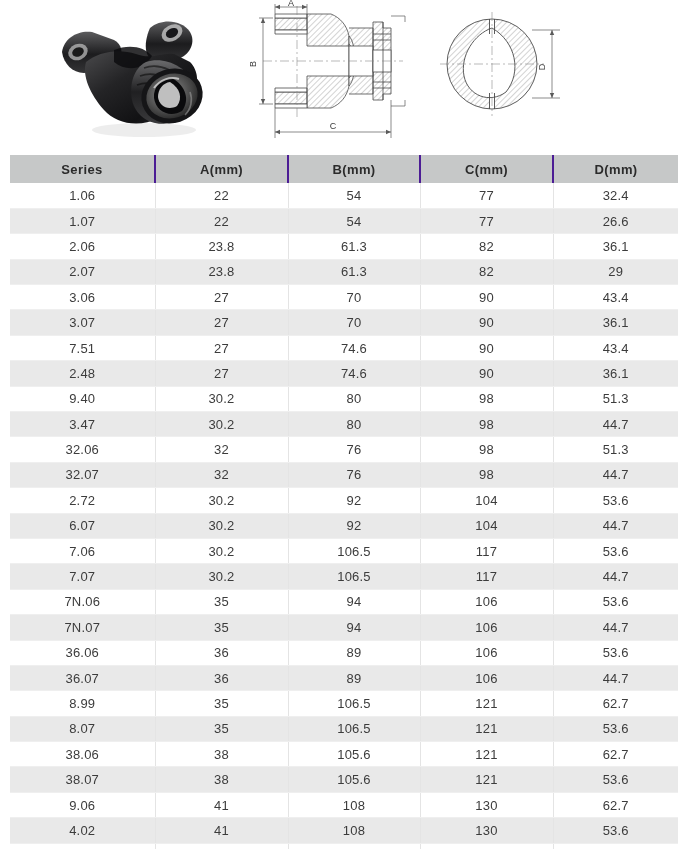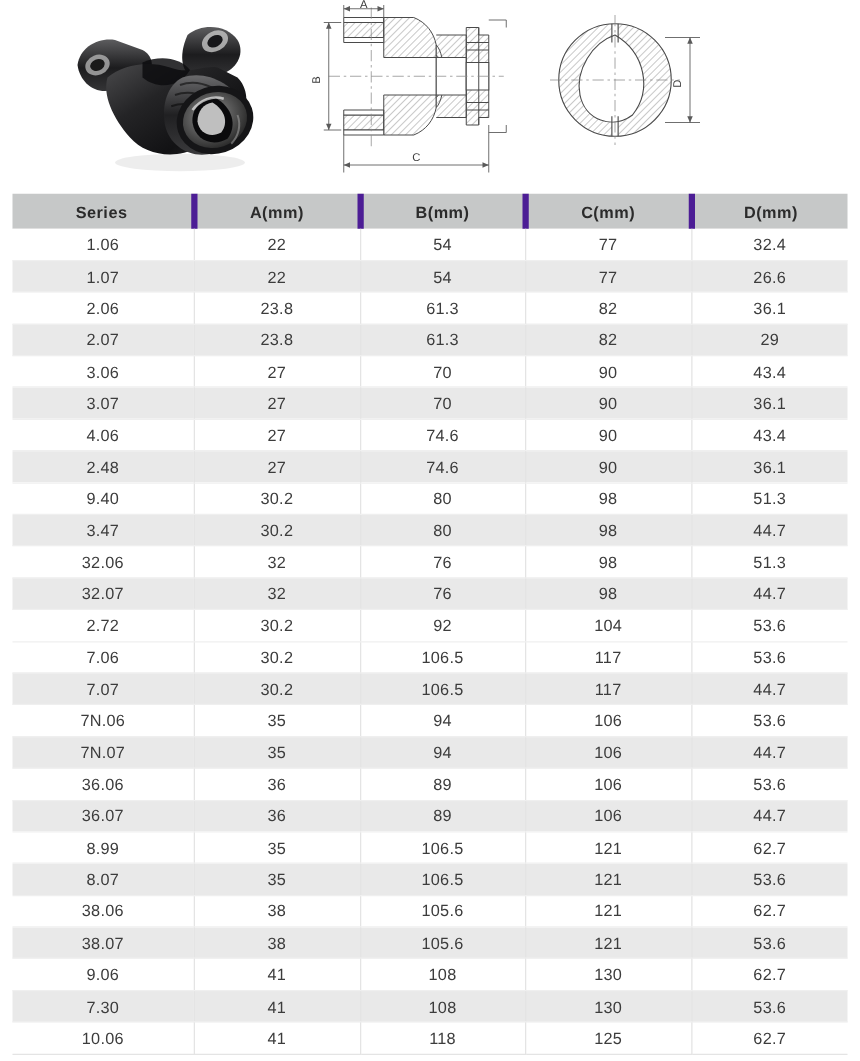--- a/index.html
+++ b/index.html
@@ -64,21 +64,21 @@
   table.spec col.c-c      { width: 133px; }
   table.spec col.c-d      { width: 125px; }
 
   table.spec thead th {
     height: 28px;
     background: #c6c8c8;
     color: #2b2b2b;
     font-size: 13px;
     font-weight: bold;
     text-align: center;
-    border-right: 5px solid #4c1d95;
+    border-right: 2px solid #4c1d95;
     letter-spacing: 0.4px;
     padding: 0;
   }
   table.spec thead th:last-child { border-right: none; text-align: center; }
 
   table.spec tbody td {
     height: 25.4px;
     text-align: center;
     vertical-align: middle;
     border-right: 1px solid #e4e4e4;
@@ -356,21 +356,21 @@
             <td>43.4</td>
           </tr>
           <tr class="even">
             <td>3.07</td>
             <td>27</td>
             <td>70</td>
             <td>90</td>
             <td>36.1</td>
           </tr>
           <tr class="odd">
-            <td>4.06</td>
+            <td>7.51</td>
             <td>27</td>
             <td>74.6</td>
             <td>90</td>
             <td>43.4</td>
           </tr>
           <tr class="even">
             <td>2.48</td>
             <td>27</td>
             <td>74.6</td>
             <td>90</td>
@@ -404,20 +404,27 @@
             <td>98</td>
             <td>44.7</td>
           </tr>
           <tr class="odd">
             <td>2.72</td>
             <td>30.2</td>
             <td>92</td>
             <td>104</td>
             <td>53.6</td>
           </tr>
+          <tr class="even">
+            <td>6.07</td>
+            <td>30.2</td>
+            <td>92</td>
+            <td>104</td>
+            <td>44.7</td>
+          </tr>
           <tr class="odd">
             <td>7.06</td>
             <td>30.2</td>
             <td>106.5</td>
             <td>117</td>
             <td>53.6</td>
           </tr>
           <tr class="even">
             <td>7.07</td>
             <td>30.2</td>
@@ -482,21 +489,21 @@
             <td>53.6</td>
           </tr>
           <tr class="odd">
             <td>9.06</td>
             <td>41</td>
             <td>108</td>
             <td>130</td>
             <td>62.7</td>
           </tr>
           <tr class="even">
-            <td>7.30</td>
+            <td>4.02</td>
             <td>41</td>
             <td>108</td>
             <td>130</td>
             <td>53.6</td>
           </tr>
           <tr class="odd">
             <td>10.06</td>
             <td>41</td>
             <td>118</td>
             <td>125</td>

